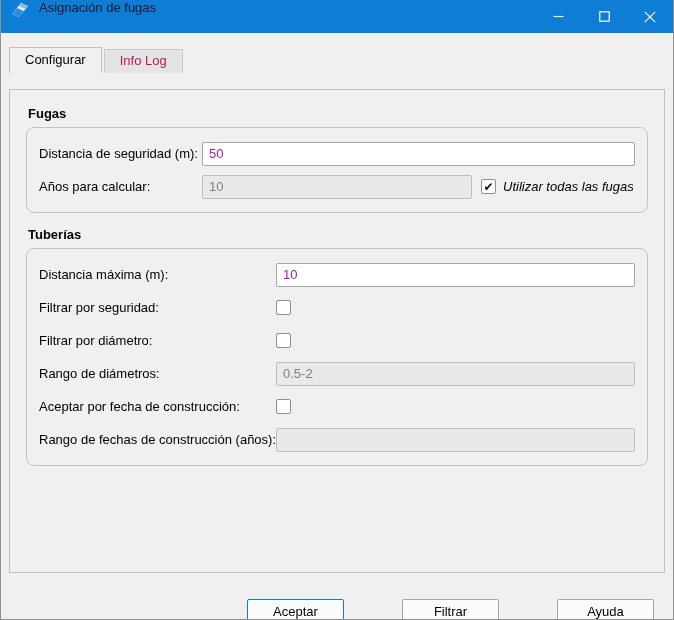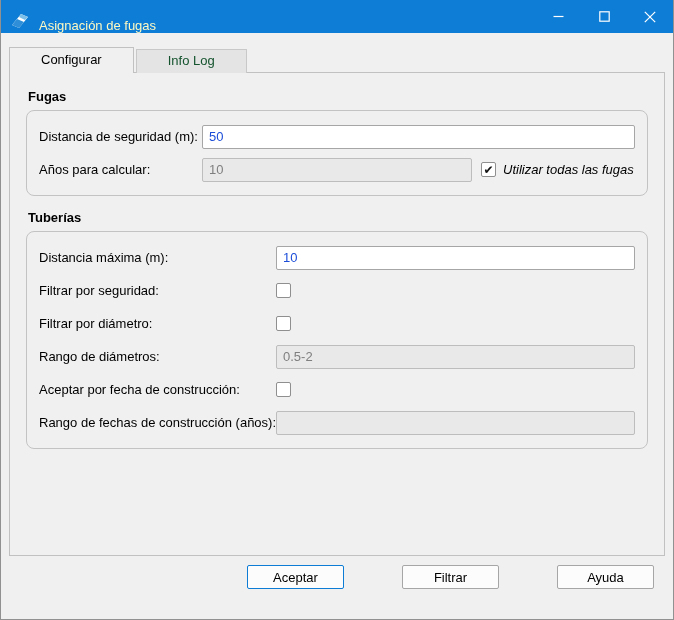--- a/index.html
+++ b/index.html
@@ -18,59 +18,59 @@
     width:674px;height:620px;
     background:#f0f0f0;
     border:1px solid #919191;border-top:none;
     display:flex;flex-direction:column;
     overflow:hidden;
   }
   
   .titlebar{
     height:33px;flex:0 0 33px;
     background:var(--titlebar);
-    display:flex;align-items:flex-end;
-    color:#fef9c3;
+    display:flex;align-items:flex-start;
+    color:#0f172a;
   }
   .app-icon{width:22px;height:22px;margin-left:8px;display:flex;align-items:center;justify-content:center;}
   .title-text{margin-left:8px;font-size:13px;flex:1 1 auto;white-space:nowrap;}
   .win-controls{display:flex;height:33px;}
   .win-btn{
     width:46px;height:33px;border:none;background:transparent;
     display:flex;align-items:center;justify-content:center;
     padding:0;cursor:default;
   }
   
   .tabs{
     display:flex;align-items:flex-end;
     margin:13px 8px 0 8px;
     height:26px;flex:0 0 26px;
     position:relative;z-index:2;
   }
   .tab{
-    padding:0 31px;
+    padding:0 15px;
     line-height:24px;height:26px;
     border:1px solid #c1c1c1;border-bottom:none;
     background:#f0f0f0;
     margin-bottom:-1px;
     cursor:default;
   }
   .tab.active{
     background:#f0f0f0;color:#000;
     height:26px;z-index:3;position:relative;
   }
   .tab.inactive{
-    background:#e4e4e4;color:#14532d;
+    background:#e4e4e4;color:#be185d;
     height:24px;line-height:22px;
     border-color:#c8c8c8;
     margin-left:2px;
   }
   
   .tabpane{
-    margin:0 8px;
+    margin:17px 8px;
     border:1px solid #c1c1c1;
     height:484px;flex:0 0 484px;
     background:#f0f0f0;
     padding:16px 16px 18px 16px;
     position:relative;z-index:1;
   }
   
   .group-title{
     font-weight:bold;
     margin:0 0 6px 2px;
@@ -90,21 +90,21 @@
   .row label{white-space:nowrap;}
   .lbl-f{flex:0 0 163px;}
   .lbl-t{flex:0 0 237px;}
   
   .field{
     height:24px;
     border:1px solid #a6a6a6;
     border-radius:2px;
     background:#fff;
     padding:0 6px;
-    font-family:inherit;font-size:13px;color:#1d4ed8;
+    font-family:inherit;font-size:13px;color:#a21caf;
     outline:none;
   }
   .field.grow{flex:1 1 auto;min-width:0;}
   .field.half{flex:0 0 270px;}
   .field:disabled{
     background:#e9e9e9;
     color:#7f7f7f;
     border-color:#bdbdbd;
   }
   

